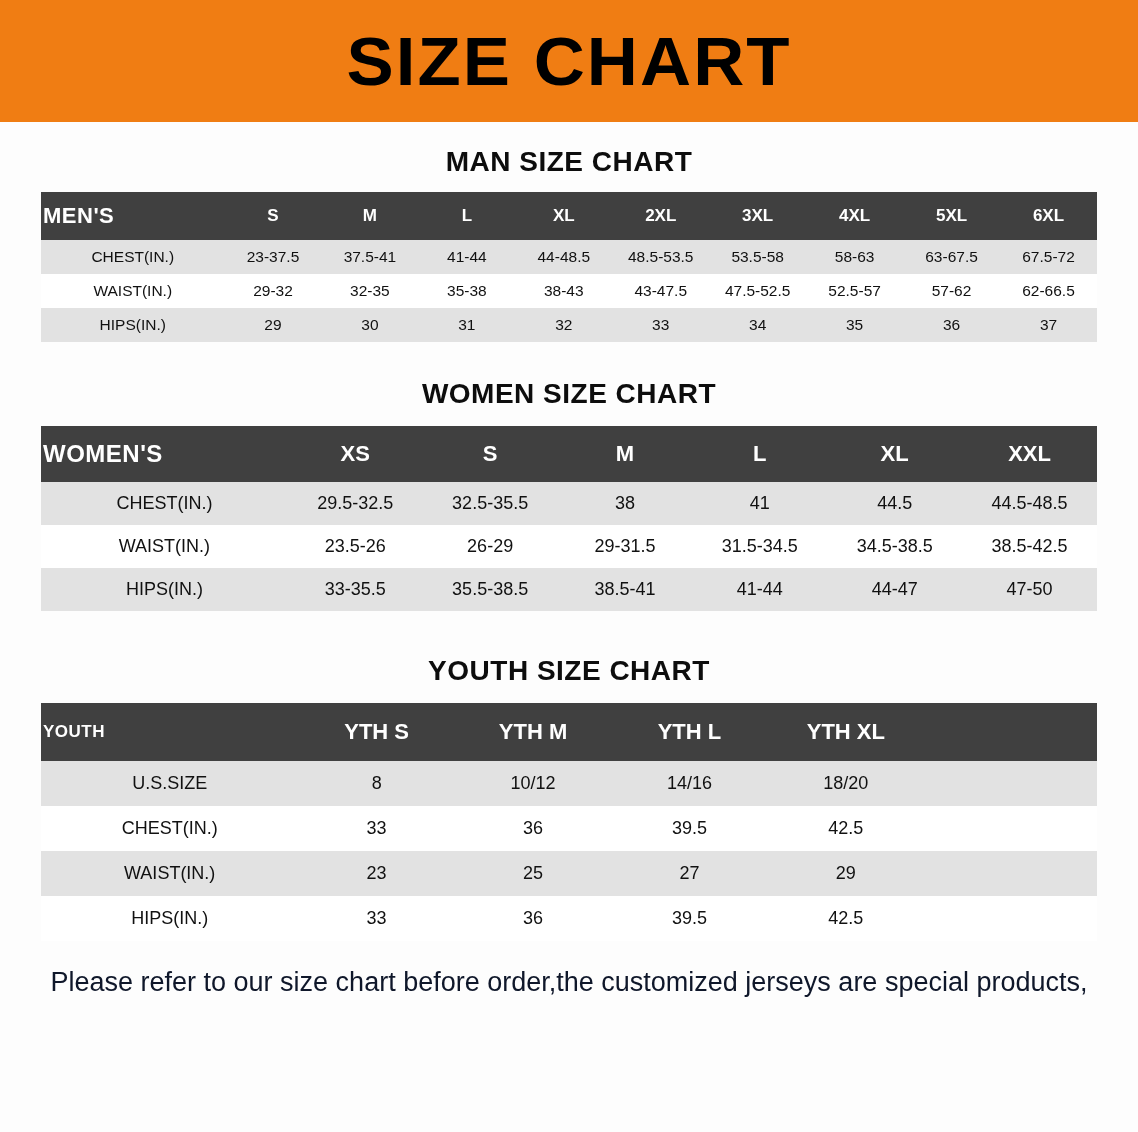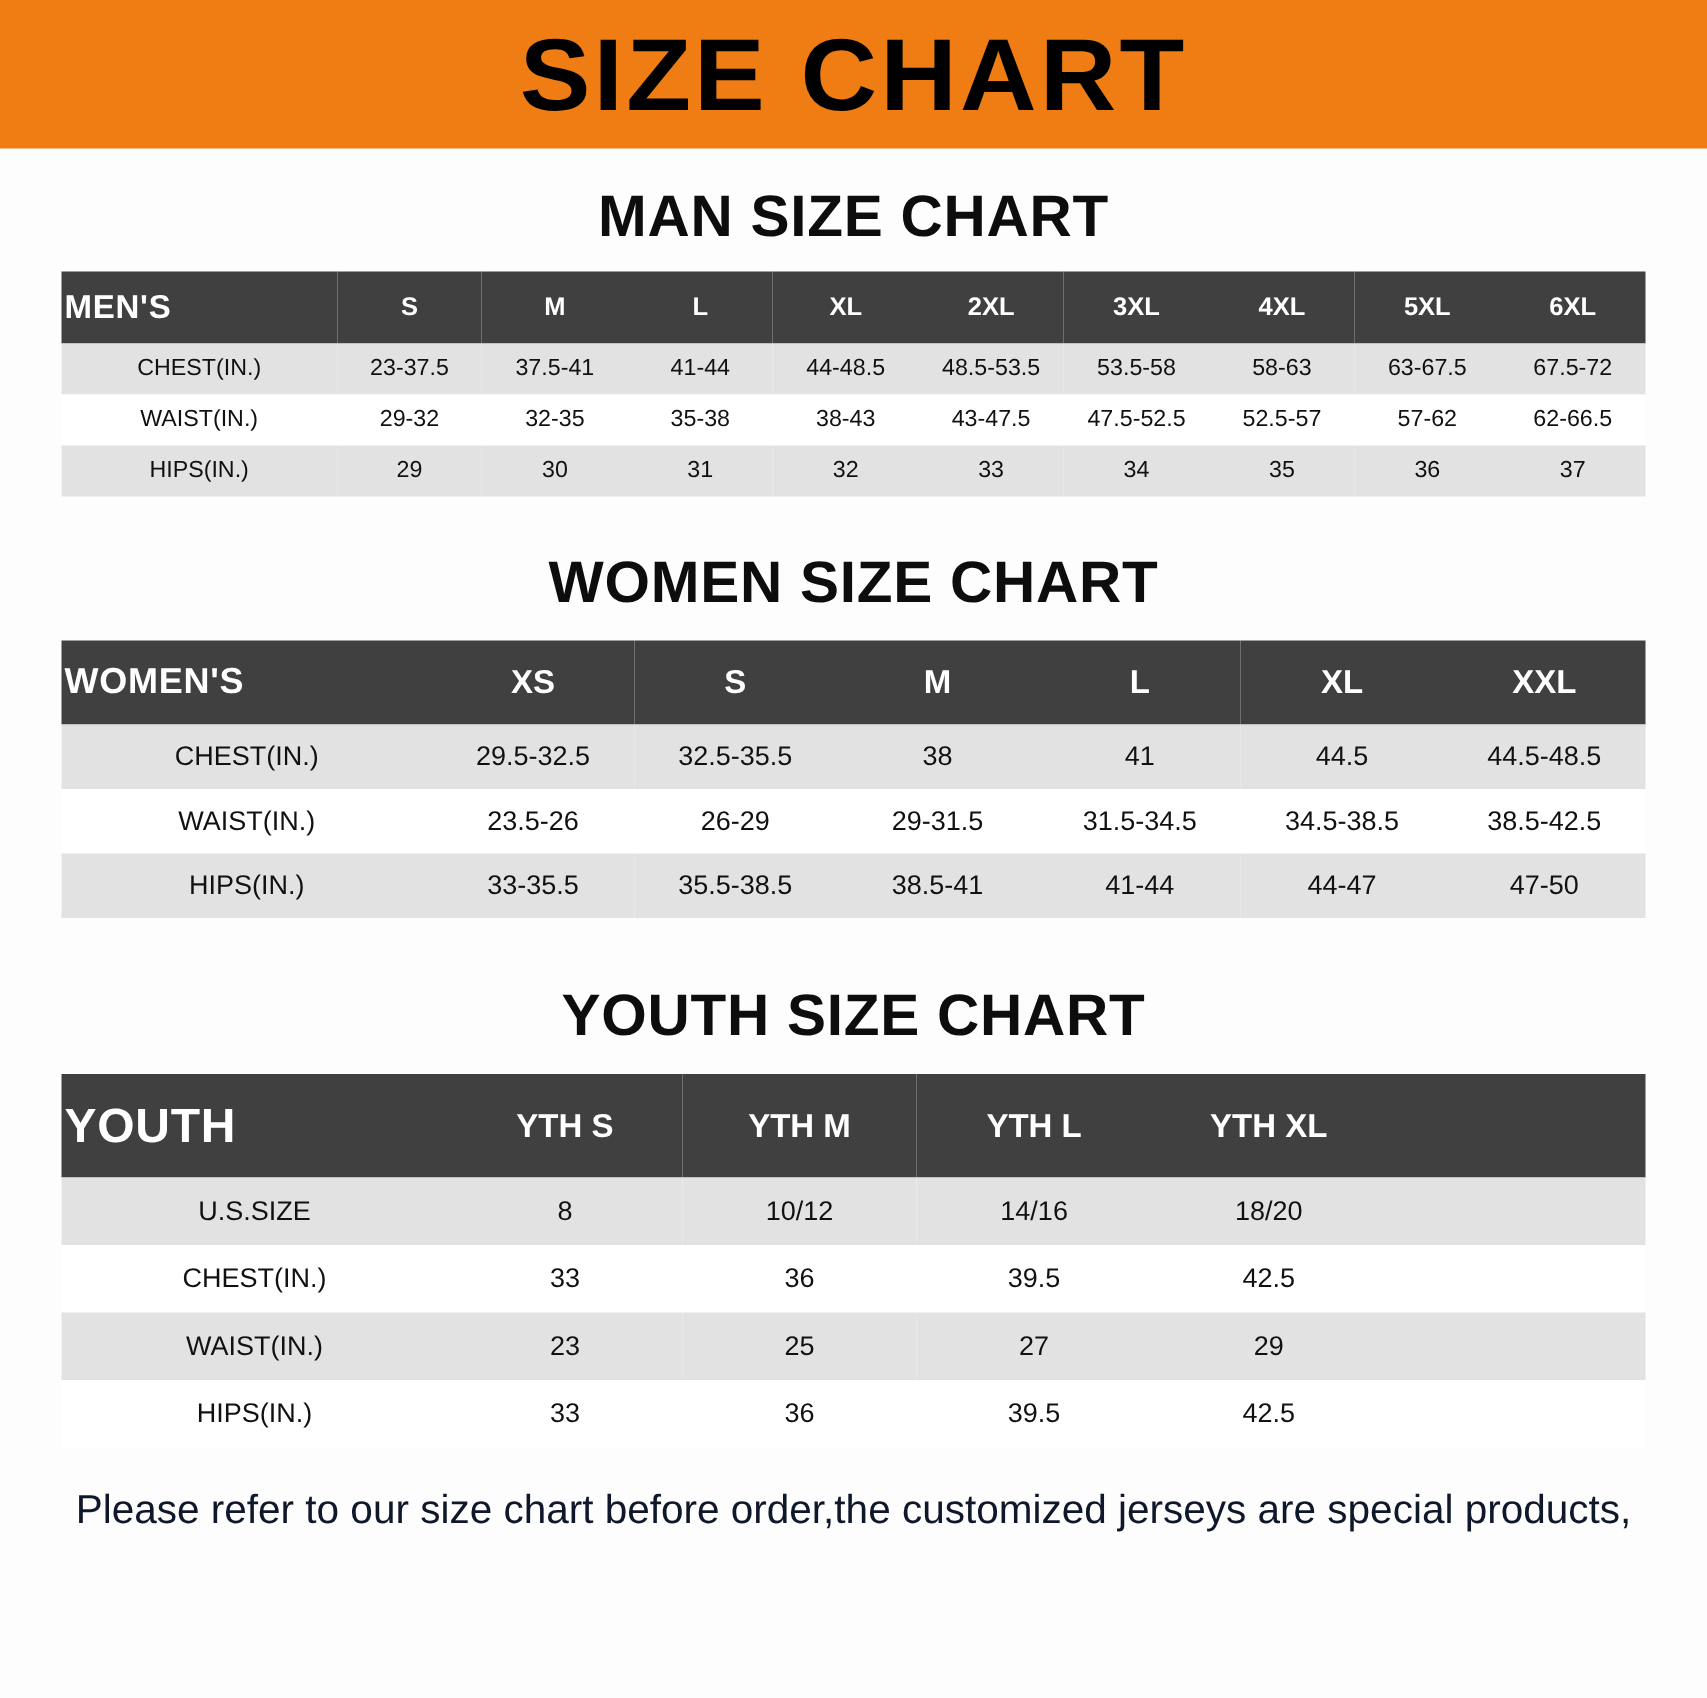--- a/index.html
+++ b/index.html
@@ -11,42 +11,42 @@
     width: 1138px;
     height: 1132px;
     font-family: "Liberation Sans", sans-serif;
     color: #111;
     overflow: hidden;
   }
 
   
   .banner {
     width: 100%;
-    height: 99px;
+    height: 122px;
     background: #f07d13;
     display: flex;
     align-items: center;
     justify-content: center;
     box-sizing: border-box;
   }
   .banner-title {
     font-family: "Liberation Sans", sans-serif;
     font-weight: bold;
     font-size: 68px;
     letter-spacing: 2px;
     color: #000;
     line-height: 1;
     transform: scaleX(1.04);
   }
 
   
   .section-title {
     text-align: center;
     font-weight: bold;
-    font-size: 39px;
+    font-size: 28px;
     color: #0d0d0d;
     letter-spacing: 0.5px;
   }
   .t-man   { margin-top: 24px; }
   .t-women { margin-top: 36px; }
   .t-youth { margin-top: 44px; }
 
   
   .tbl-wrap {
     margin: 0 auto;
@@ -92,21 +92,21 @@
 
   
   #women-table { margin-top: 16px; }
   #women-table thead th { font-size: 22px; padding: 14px 2px; margin-top: 32px; }
   #women-table thead th.first { font-size: 24px; }
   #women-table tbody td { font-size: 18px; padding: 11px 2px; }
 
   
   #youth-table { margin-top: 16px; }
   #youth-table thead th { font-size: 22px; padding: 16px 2px; }
-  #youth-table thead th.first { font-size: 32px; }
+  #youth-table thead th.first { font-size: 17px; }
   #youth-table tbody td { font-size: 18px; padding: 12px 2px; }
 
   
   .note {
     margin: 22px auto 0;
     width: 1056px;
     text-align: center;
     color: #0f172a;
     font-size: 27px;
     line-height: 1.45;

